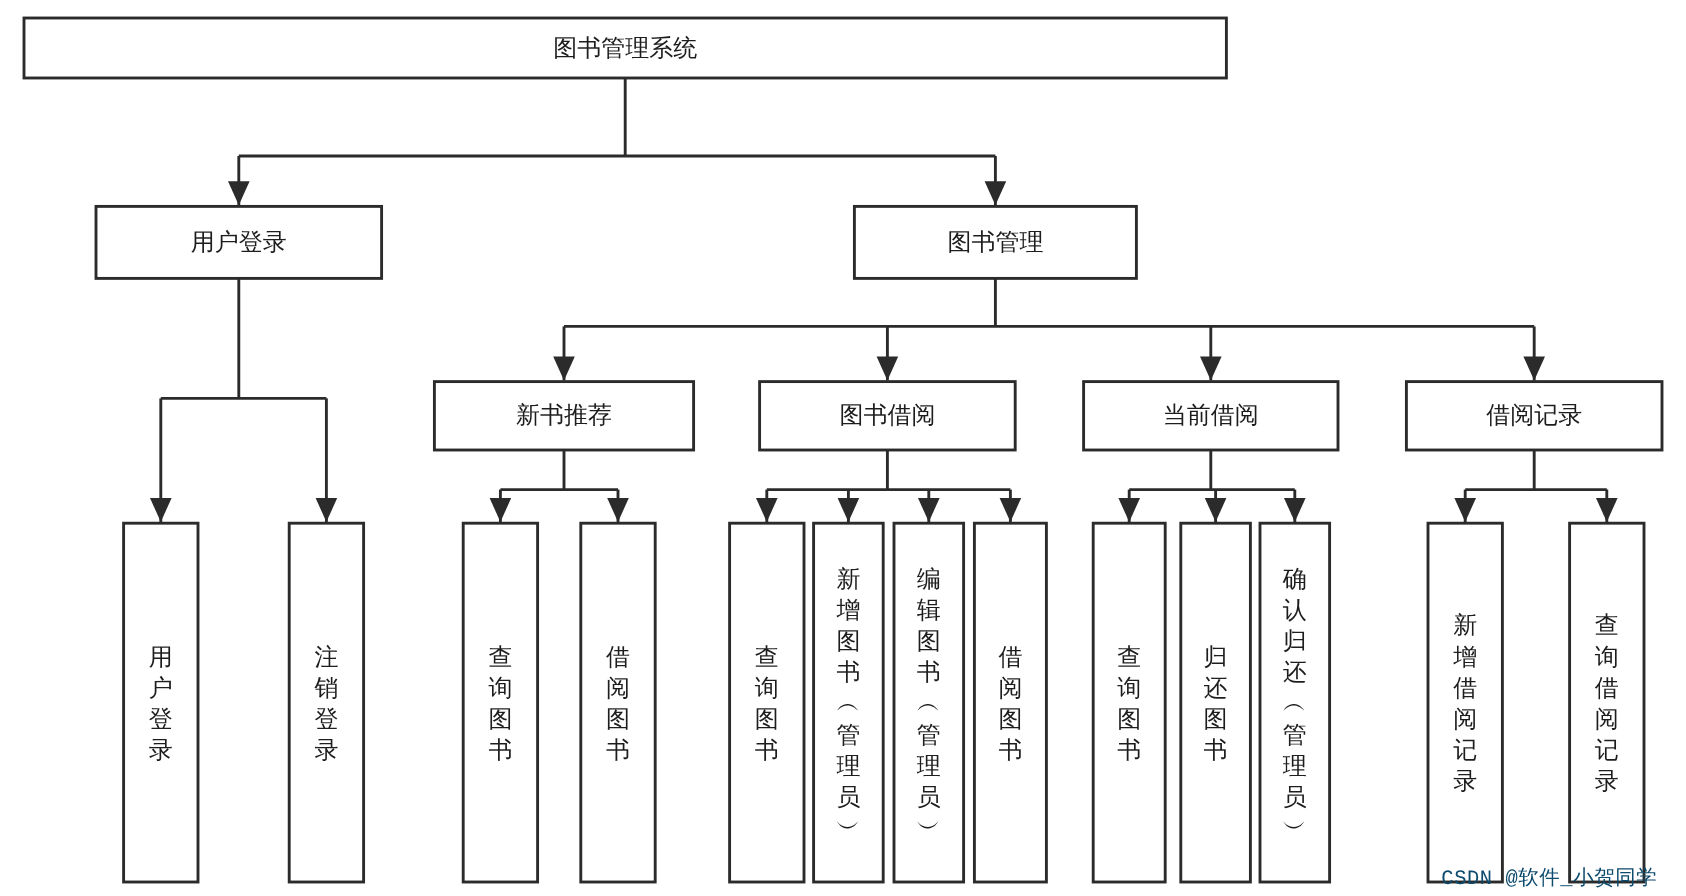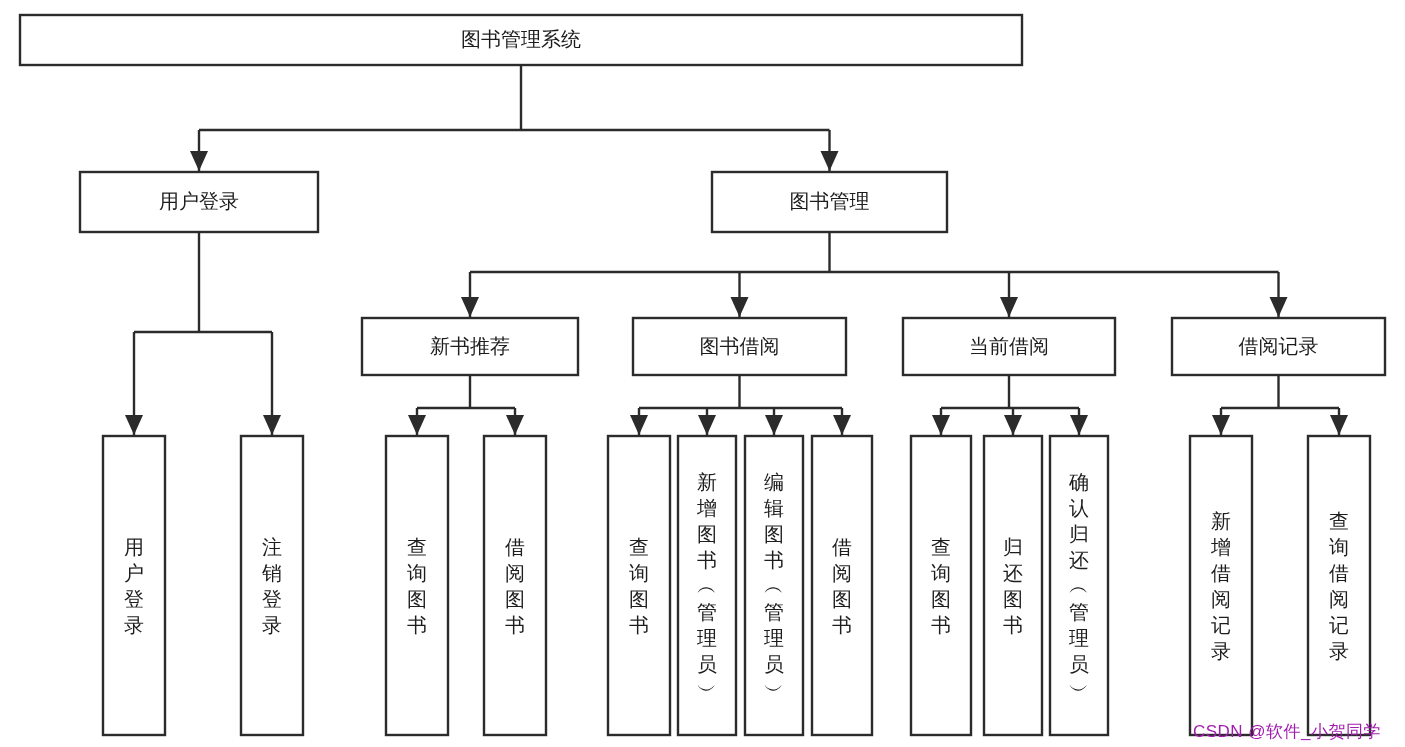--- a/index.html
+++ b/index.html
@@ -48,23 +48,23 @@
   text.node-label-vertical {
     fill: #1d1d1d;
     font-family: "Liberation Sans", "DejaVu Sans", sans-serif;
     font-size: 20px;
     text-anchor: middle;
   }
   .watermark {
     position: absolute;
     right: 8px;
     bottom: 4px;
-    font-family: Liberation Sans, sans-serif;
+    font-family: Liberation Mono, monospace;
     font-size: 17px;
-    color: #a21caf;
+    color: #0c4a6e;
     letter-spacing: 0.5px;
     white-space: nowrap;
     user-select: none;
     margin-left: 39px;
   }
 </style>
 </head>
 <body>
 
 <div id="diagram-root">

